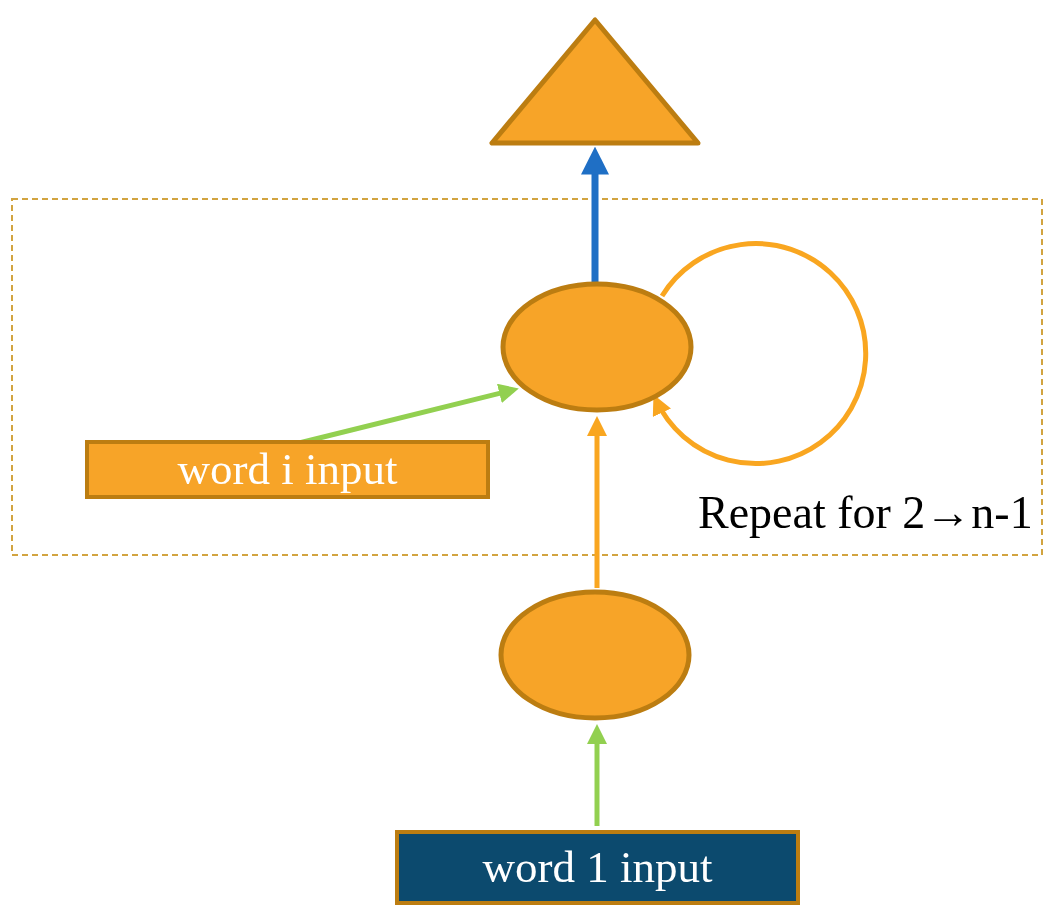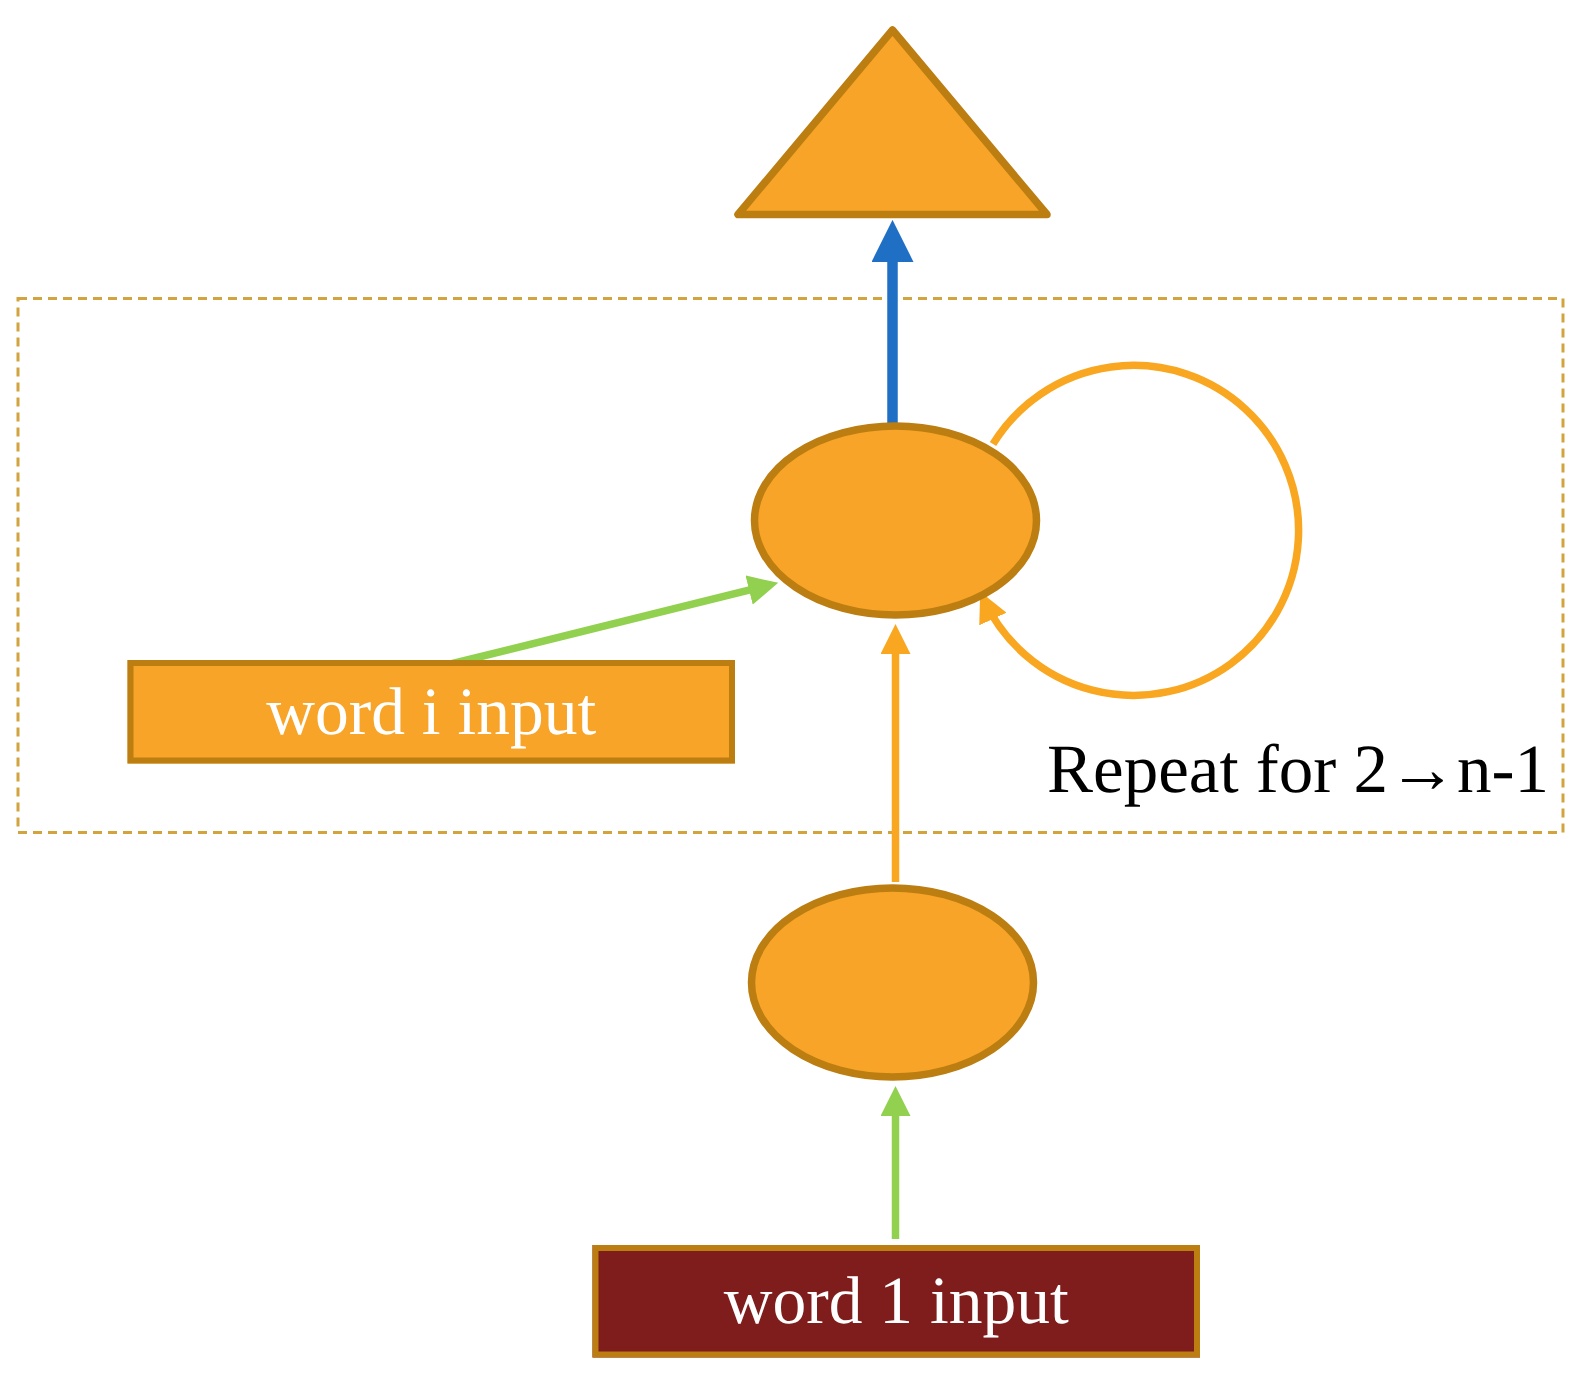--- a/index.html
+++ b/index.html
@@ -35,21 +35,21 @@
     color: #ffffff;
     white-space: nowrap;
   }
   .note {
     position: absolute;
     font-size: 46px;
     line-height: 1.1;
     color: #000000;
     white-space: nowrap;
   }
-  #box-word-i { left: 85px;  top: 440px; width: 405px; height: 69px; }
+  #box-word-i { left: 85px;  top: 440px; width: 405px; height: 59px; }
   #box-word-1 { left: 395px; top: 830px; width: 405px; height: 75px; }
   #repeat-note { left: 698px; top: 488px; }
 </style>
 </head>
 <body>
 
 <div class="canvas">
 
   <svg class="diagram-svg" width="1055" height="918" viewBox="0 0 1055 918">
     <defs>
@@ -80,19 +80,19 @@
 
     <ellipse cx="595" cy="655" rx="94" ry="63" stroke-width="5" fill="#F7A428" stroke="#BC7D11"></ellipse>
 
     <polygon points="595,20 492,143 698,143" stroke-width="5" stroke-linejoin="round" fill="#F7A428" stroke="#BC7D11"></polygon>
   </svg>
 
   <div class="io-box" id="box-word-i" style="background-color: rgb(247, 164, 40); border-color: rgb(188, 125, 17);">
     <span class="io-label" style="color: rgb(255, 255, 255);">word i input</span>
   </div>
 
-  <div class="io-box" id="box-word-1" style="background-color: #7f1d1d; border-color: rgb(188, 125, 17);">
+  <div class="io-box" id="box-word-1" style="background-color: #0c4a6e; border-color: rgb(188, 125, 17);">
     <span class="io-label" style="color: rgb(255, 255, 255);">word 1 input</span>
   </div>
 
   <div class="note" id="repeat-note" style="color: rgb(0, 0, 0);">Repeat for 2→n-1</div>
 
 </div>
 
 </body></html>

